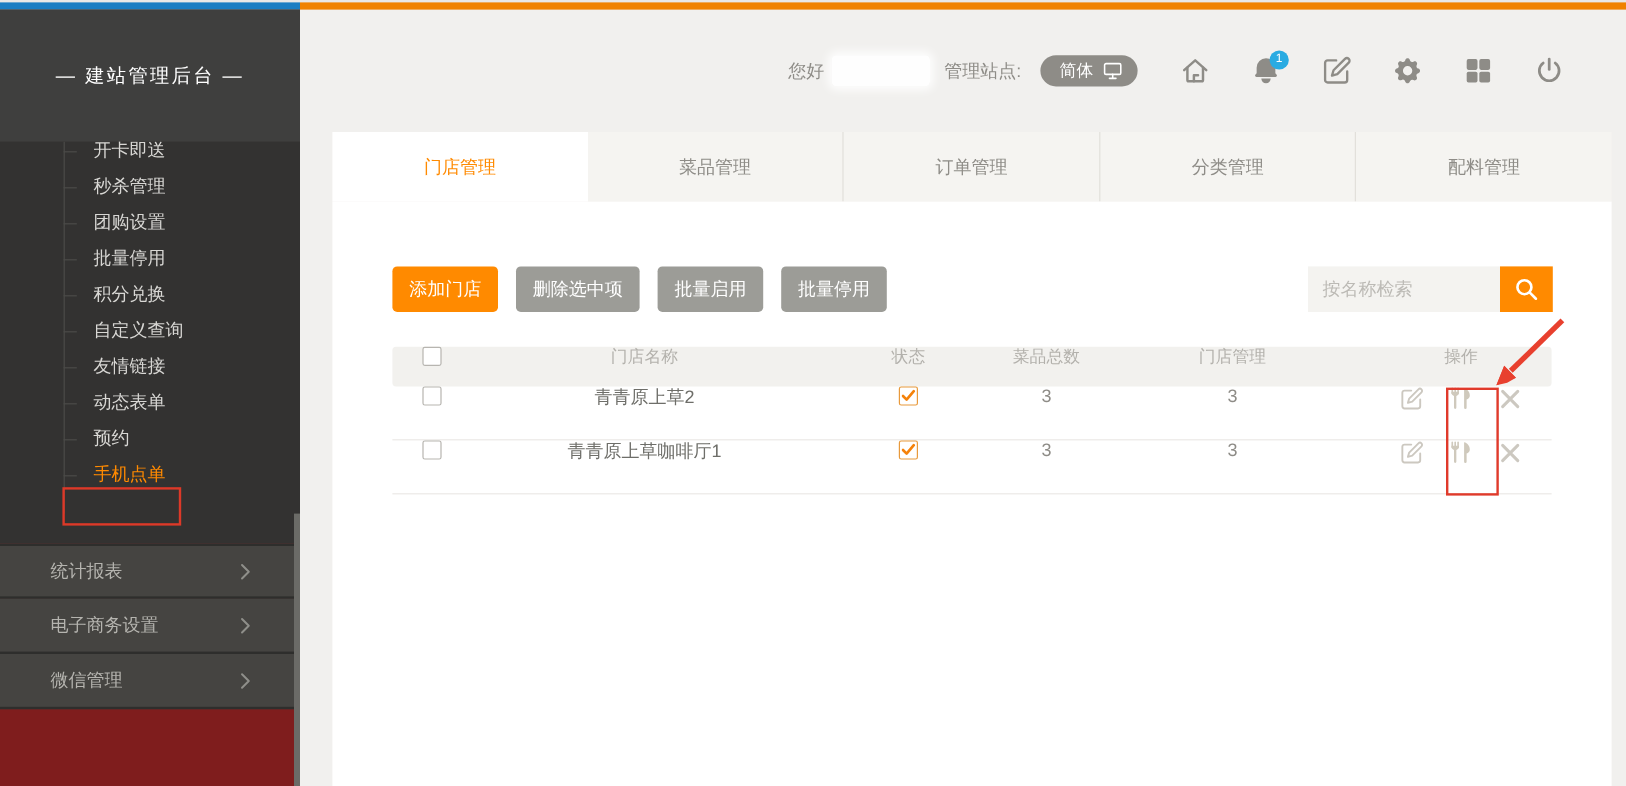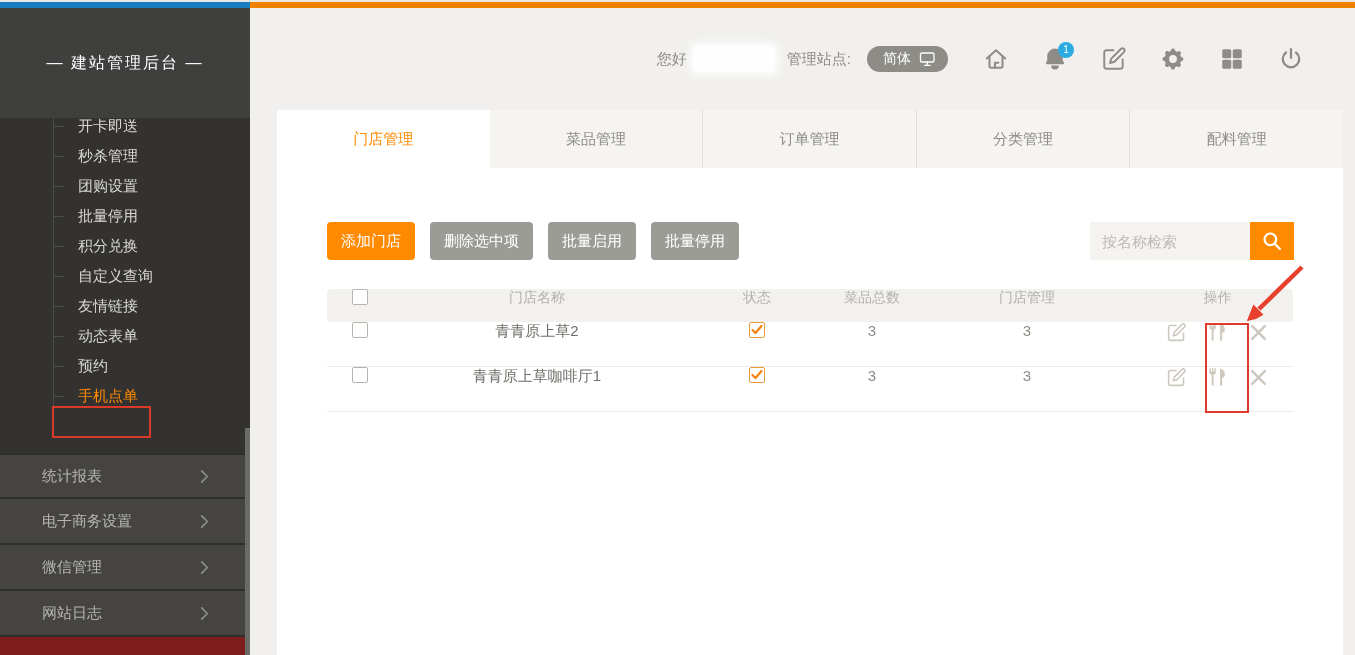--- a/index.html
+++ b/index.html
@@ -177,26 +177,20 @@
       <svg class="chev" width="15" height="15" viewBox="0 0 16 16">
           <path d="M5 2l6 6-6 6" fill="none" stroke="currentColor" stroke-width="1.8" stroke-linecap="round" stroke-linejoin="round"></path>
         </svg>
     </div>
     <div class="section-row">
       <span>微信管理</span>
       <svg class="chev" width="15" height="15" viewBox="0 0 16 16">
           <path d="M5 2l6 6-6 6" fill="none" stroke="currentColor" stroke-width="1.8" stroke-linecap="round" stroke-linejoin="round"></path>
         </svg>
     </div>
-    <div class="section-row">
-      <span>网站日志</span>
-      <svg class="chev" width="15" height="15" viewBox="0 0 16 16">
-          <path d="M5 2l6 6-6 6" fill="none" stroke="currentColor" stroke-width="1.8" stroke-linecap="round" stroke-linejoin="round"></path>
-        </svg>
-    </div>
   </div>
   <div class="sb-thumb"></div>
 </aside>
 
 <header class="topbar">
   <span class="txt greet">您好</span>
   <div class="name-blur"></div>
   <span class="txt site-label">管理站点:</span>
 
   <button class="lang-pill">

